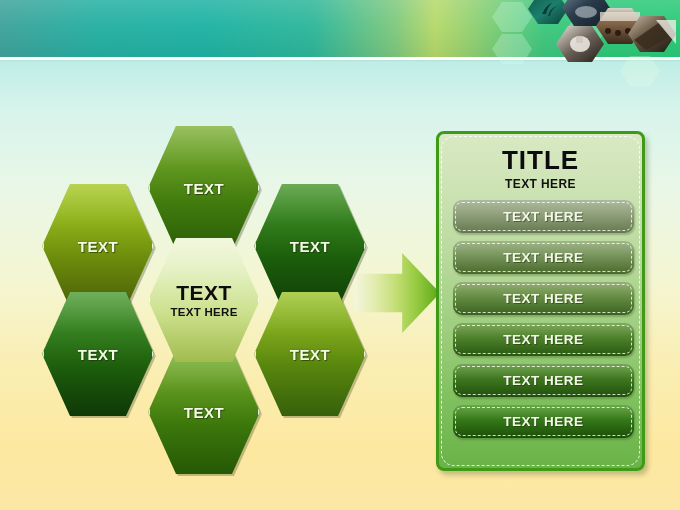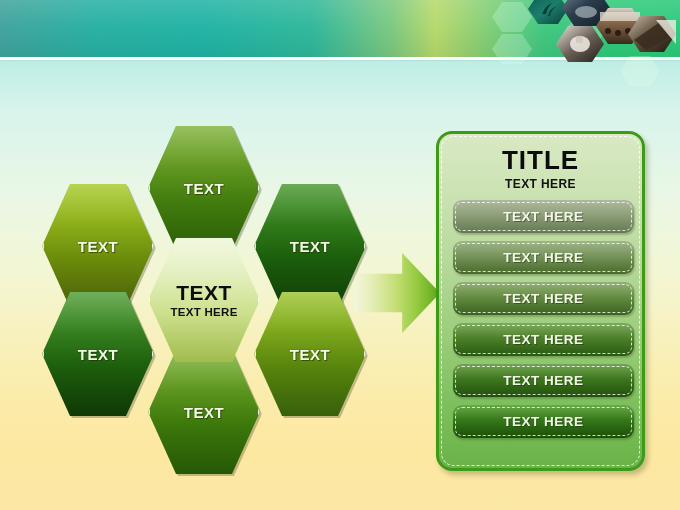--- a/index.html
+++ b/index.html
@@ -91,21 +91,21 @@
     line-height:1.0;
   }
   #hex-center .lbl-sub{
     position:relative;z-index:3;
     font-weight:bold;font-size:11.5px;letter-spacing:.3px;color:#111;
     margin-top:3px;
   }
   
   #panel{
     position:absolute;left:436px;top:131px;width:209px;height:340px;
-    border-radius:16px;
+    border-radius:8px;
     border:3px solid #3f9a18;
     box-sizing:border-box;
     background:linear-gradient(to bottom, #d9e9c4 0%, #cde3b4 16%, #b7d99b 38%, #9ccd7c 60%, #7fc05e 80%, #6ab348 100%);
     box-shadow:3px 4px 5px rgba(70,80,40,.30);
     overflow:hidden;
   }
   #panel-dots{
     position:absolute;inset:2px;border-radius:13px;
     border:1px dashed rgba(255,255,255,.8);
     box-sizing:border-box;pointer-events:none;

